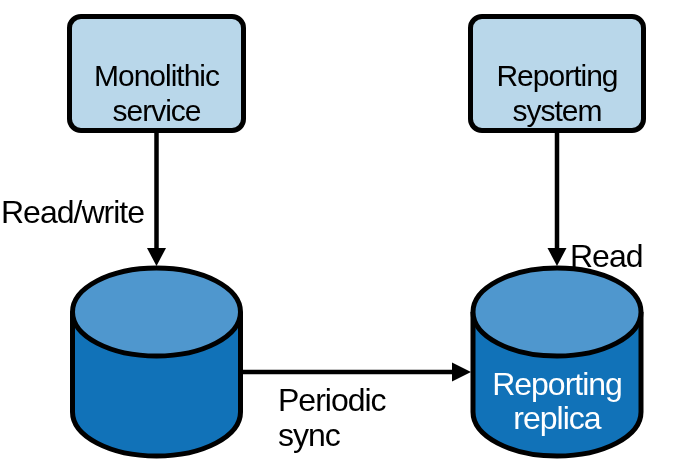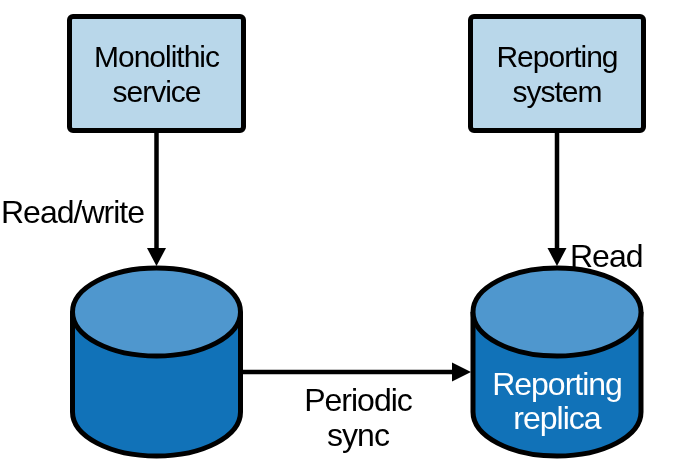--- a/index.html
+++ b/index.html
@@ -17,23 +17,23 @@
     position:relative;
     width:673px;height:463px;
     background:var(--background);
     overflow:hidden;
   }
   .canvas svg{position:absolute;left:0;top:0;}
   .node-box{
     position:absolute;
     background:var(--box-fill);
     border:5px solid var(--line);
-    border-radius:6px;
+    border-radius:14px;
     box-sizing:border-box;
-    display:flex;align-items:center;justify-content:center;
+    display:flex;align-items:flex-end;justify-content:center;
   }
   .label{
     position:absolute;
     font-size:32px;
     letter-spacing:-1px;
     line-height:35px;
     color:var(--label-text);
     white-space:pre-line;
   }
   .box-label{
@@ -43,21 +43,21 @@
     line-height:35px;
     color:var(--label-text);
     text-align:center;
     white-space:pre-line;
   }
   .cyl-label{
     color:var(--cylinder-text);
     text-align:center;
     line-height:34px;
   }
-  .center-label{text-align:center;}
+  .center-label{}
 </style>
 </head>
 <body>
 
 <div class="canvas">
 
   <svg width="673" height="463" viewBox="0 0 673 463">
 
     <g>
       <line x1="156.5" y1="133" x2="156.5" y2="251" style="stroke:var(--line);stroke-width:4.5"></line>

